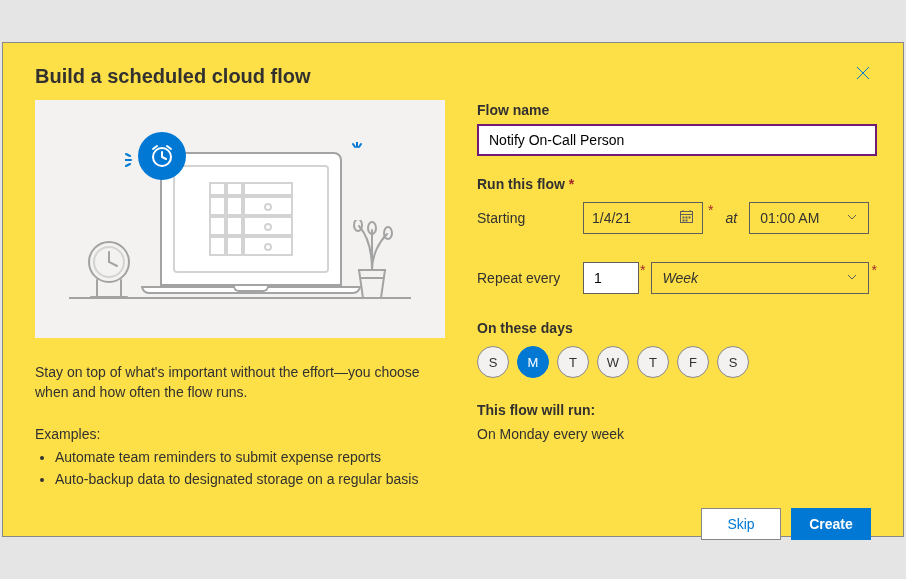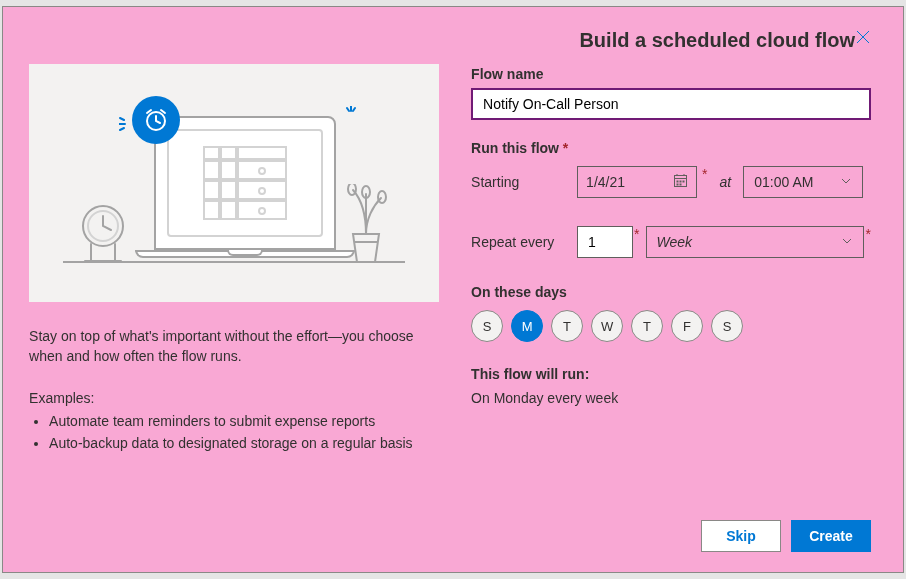--- a/index.html
+++ b/index.html
@@ -13,27 +13,26 @@
       color: #323130;
       background: #e5e5e5;
       width: 906px;
       height: 579px;
       display: flex;
       align-items: center;
       justify-content: center;
     }
     .dialog {
       width: 902px;
-      height: 567px;
-      background: #f9a8d4;
+      height: 495px;
+      background: #fde047;
       border: 1px solid #8a8886;
       display: flex;
       flex-direction: column;
       position: relative;
-      align-items: flex-end;
     }
     .dialog-header {
       display: flex;
       justify-content: space-between;
       align-items: flex-start;
       padding: 22px 32px 12px 32px;
     }
     .dialog-title {
       font-size: 20px;
       font-weight: 600;
@@ -298,21 +297,21 @@
       cursor: pointer;
     }
     .btn-primary {
       background: #0078d4;
       border-color: #0078d4;
       color: #fff;
       font-weight: 600;
     }
     .btn-skip {
       color: #0078d4;
-      font-weight: 700;
+      font-weight: 400;
     }
   </style>
 </head>
 <body>
 
 <div class="dialog">
 
   <div class="dialog-header">
     <div class="dialog-title">Build a scheduled cloud flow</div>
     <div class="close-icon">

